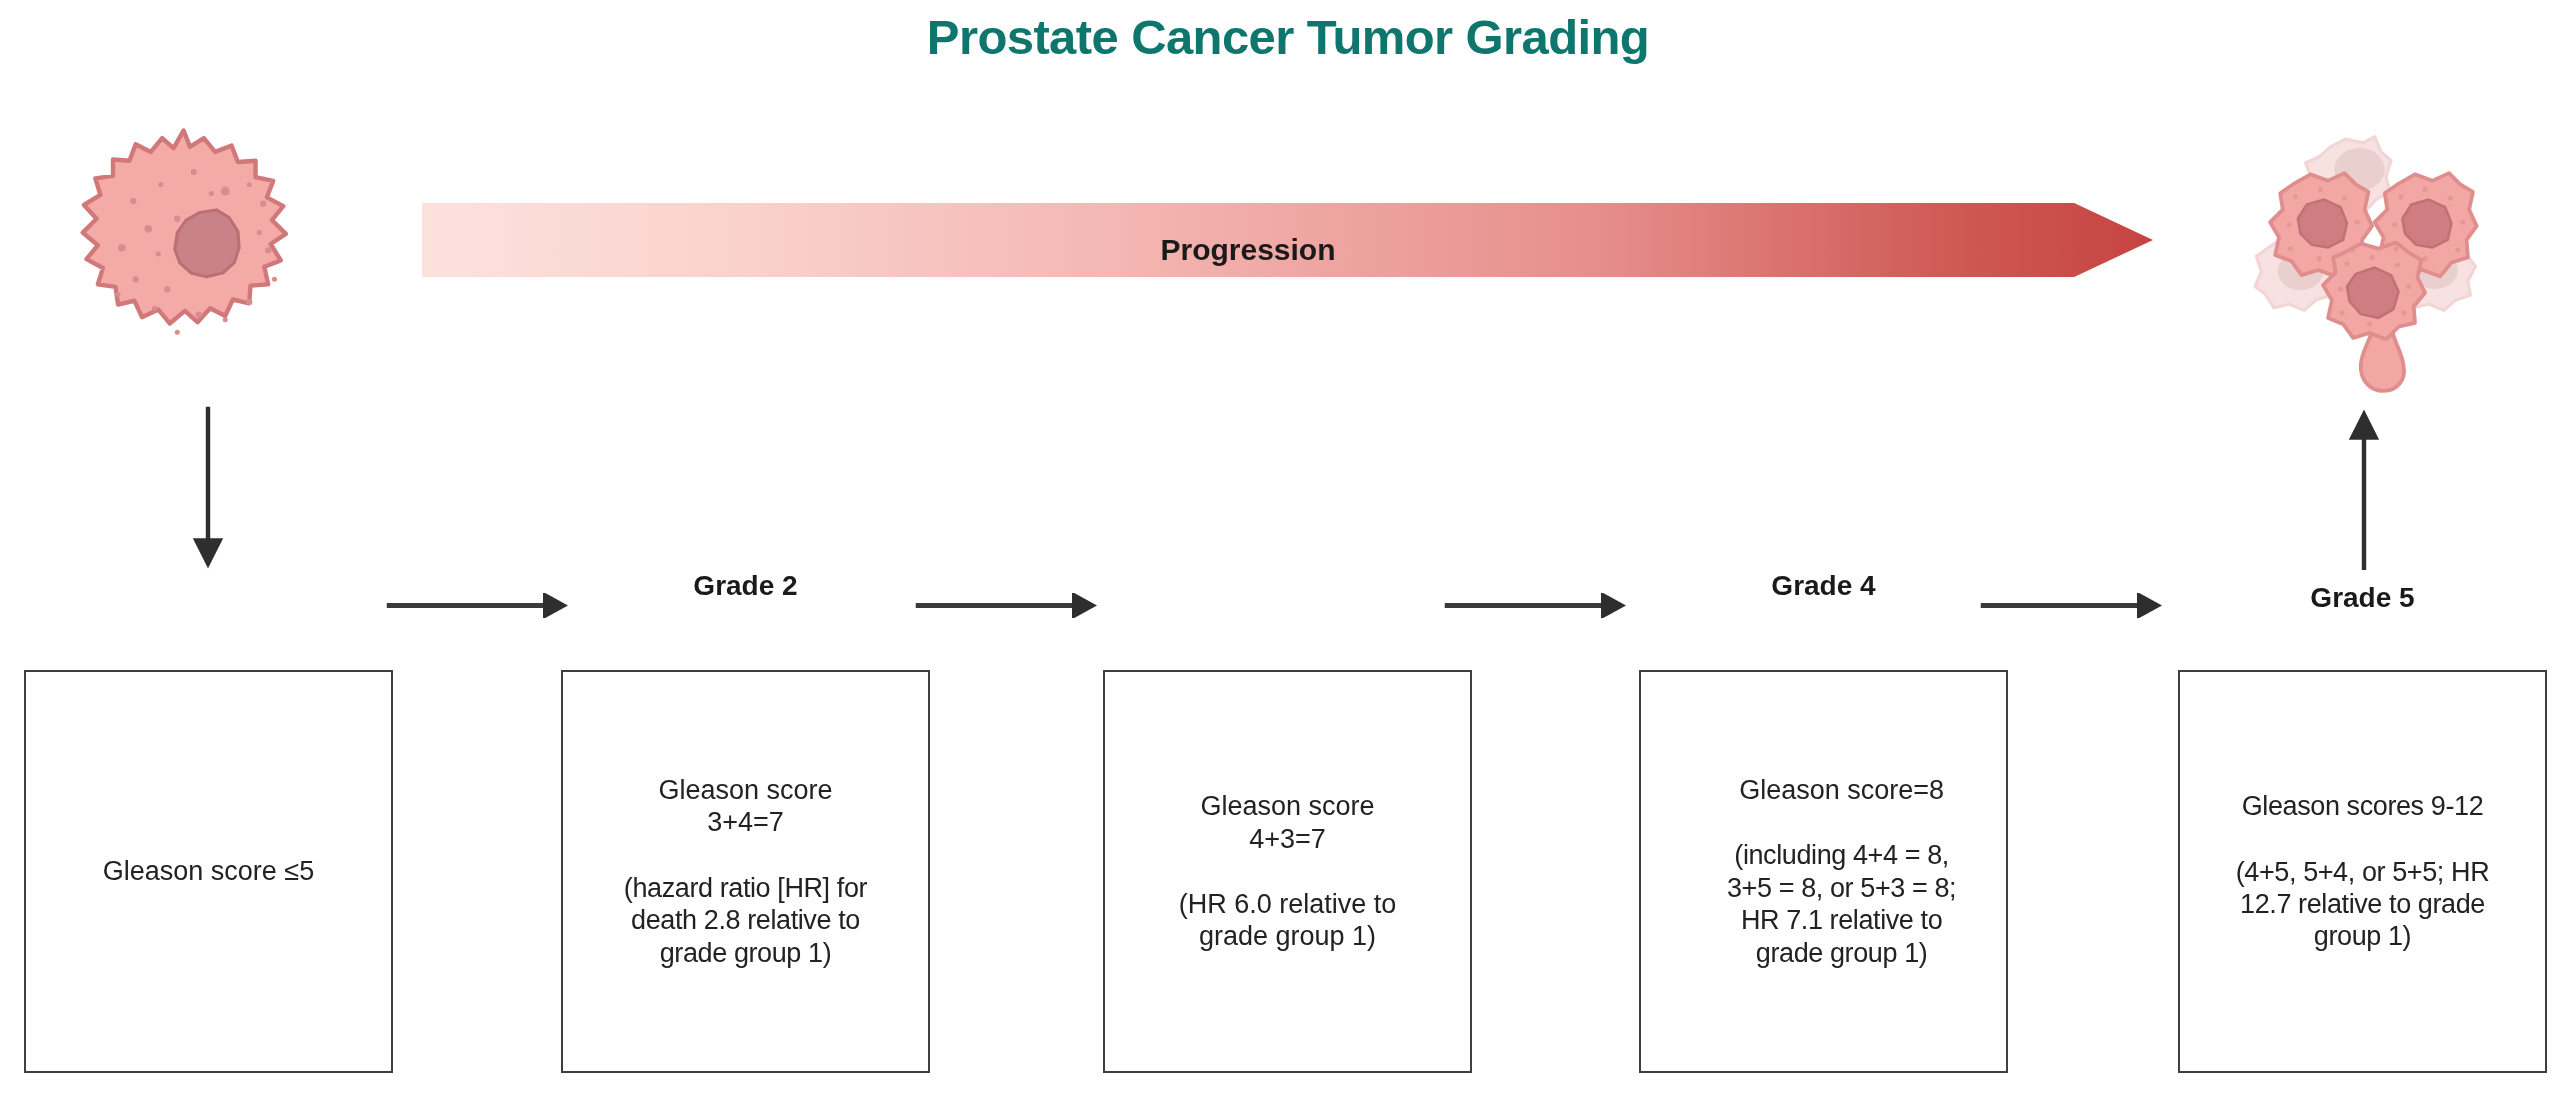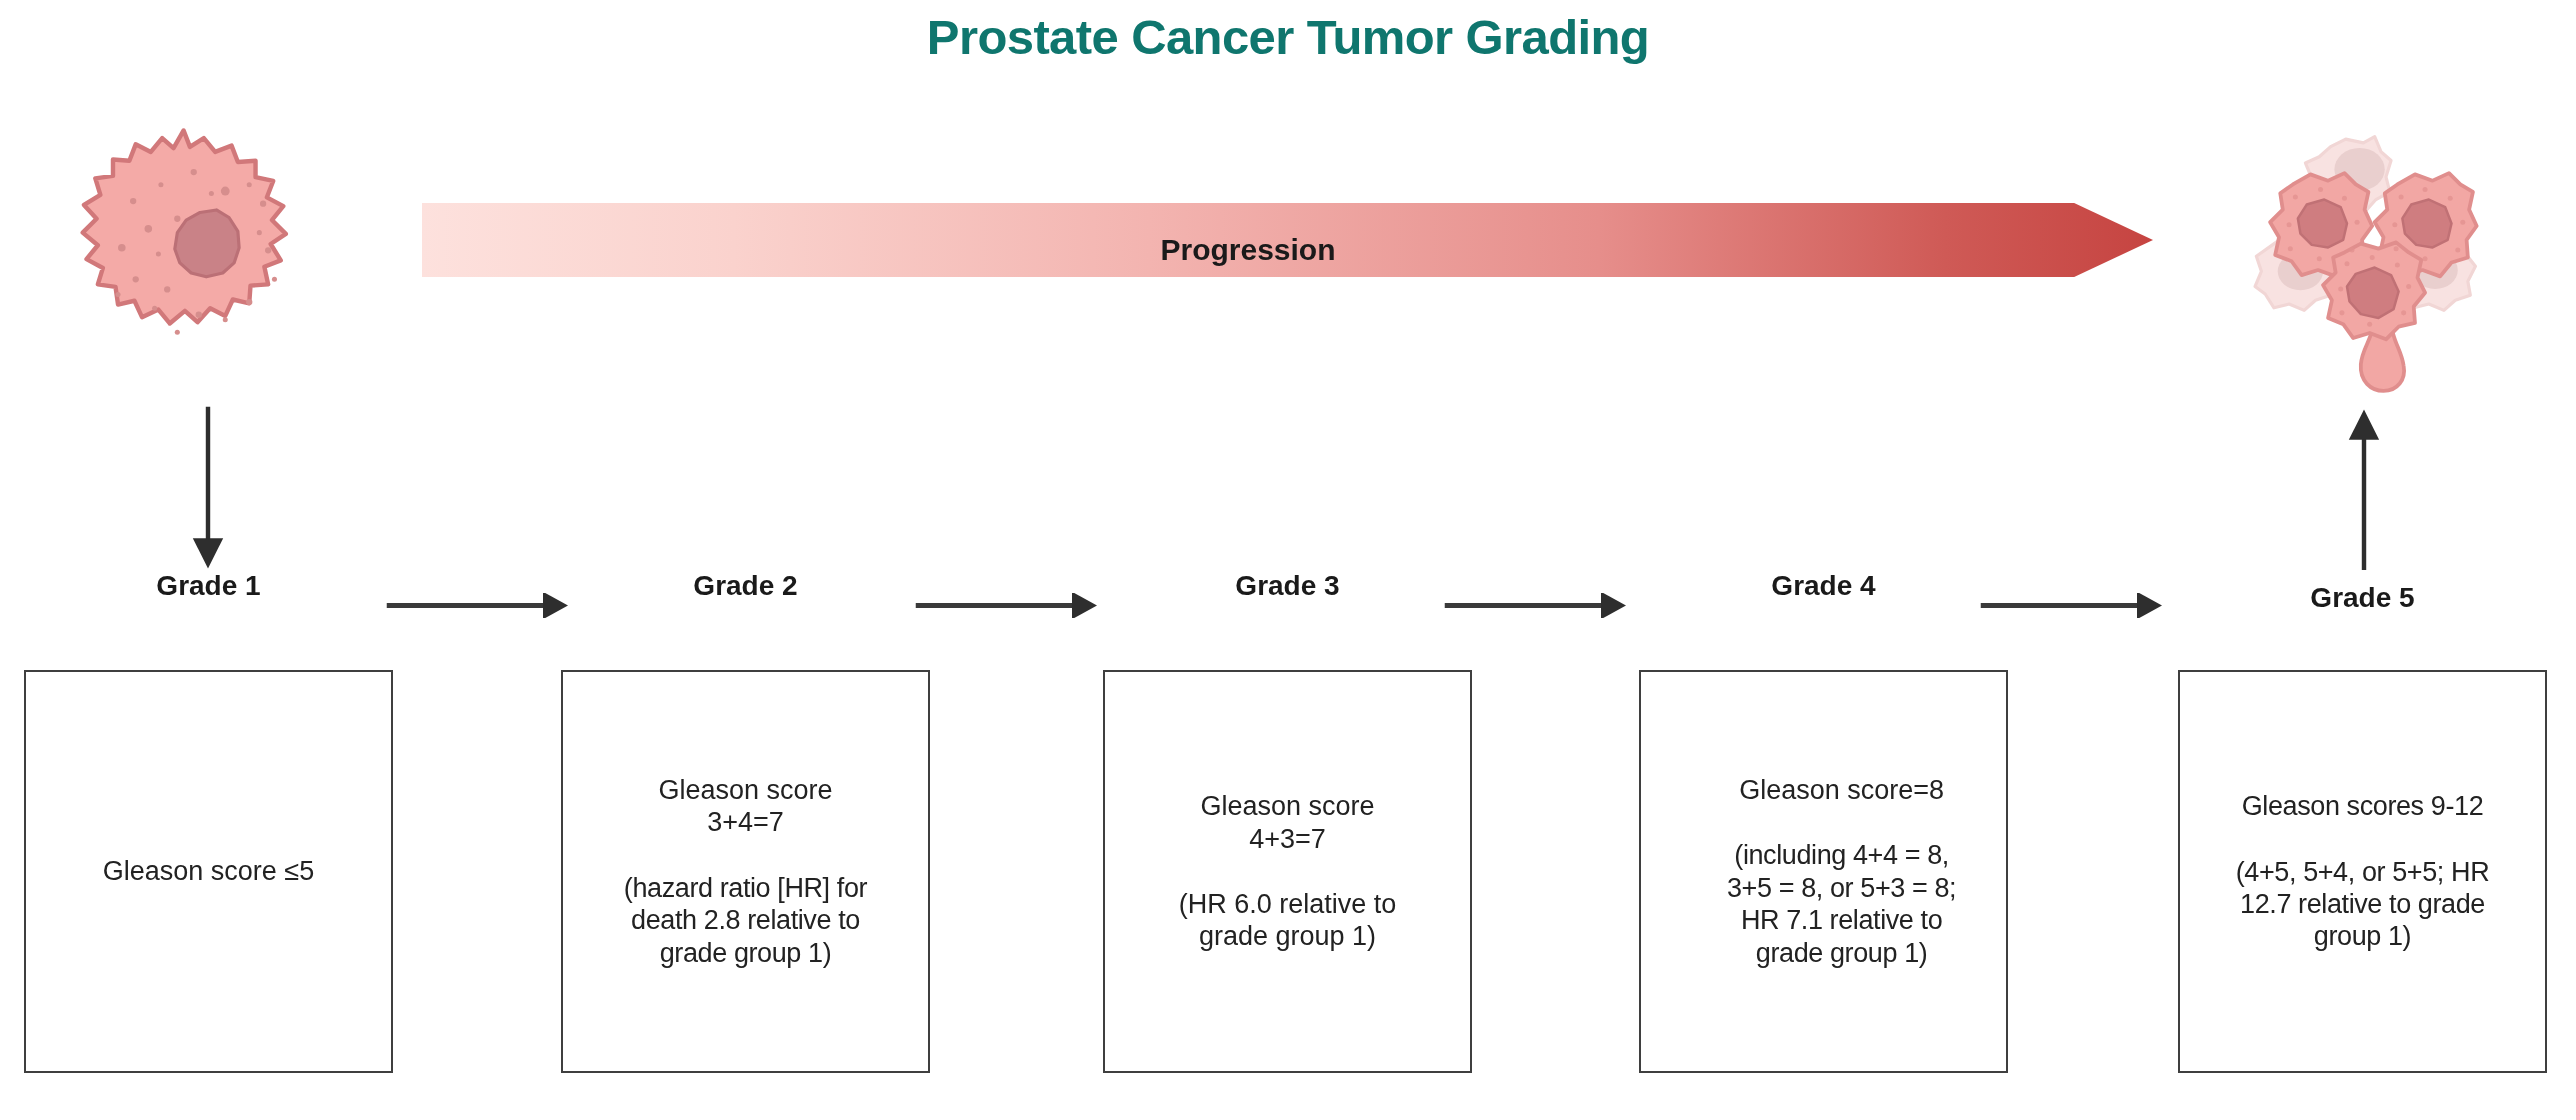--- a/index.html
+++ b/index.html
@@ -270,23 +270,21 @@
     </svg>
   </div>
 
   <div class="v-arrow" id="arrow-up-grade5">
     <svg viewBox="0 0 120 280">
       <line x1="60" y1="272" x2="60" y2="48" stroke="#2e2e2e" stroke-width="7"></line>
       <polygon points="60,18 36,66 84,66" fill="#2e2e2e"></polygon>
     </svg>
   </div>
 
-  <div class="grade-label" style="left:24px;">Grade 1</div>
   <div class="grade-label" style="left:561px;">Grade 2</div>
-  <div class="grade-label" style="left:1103px;">Grade 3</div>
   <div class="grade-label" style="left:1639px;">Grade 4</div>
   <div class="grade-label" style="left:2178px;margin-top:12px;">Grade 5</div>
 
   <div class="h-arrow" style="left:386px;">
     <svg viewBox="0 0 300 40">
         <line x1="0" y1="20" x2="258" y2="20" stroke="#3a3a3a" stroke-width="8"></line>
         <polygon points="290,20 250,42 250,-2" fill="#2e2e2e"></polygon>
       </svg>
   </div>
   <div class="h-arrow" style="left:915px;">

